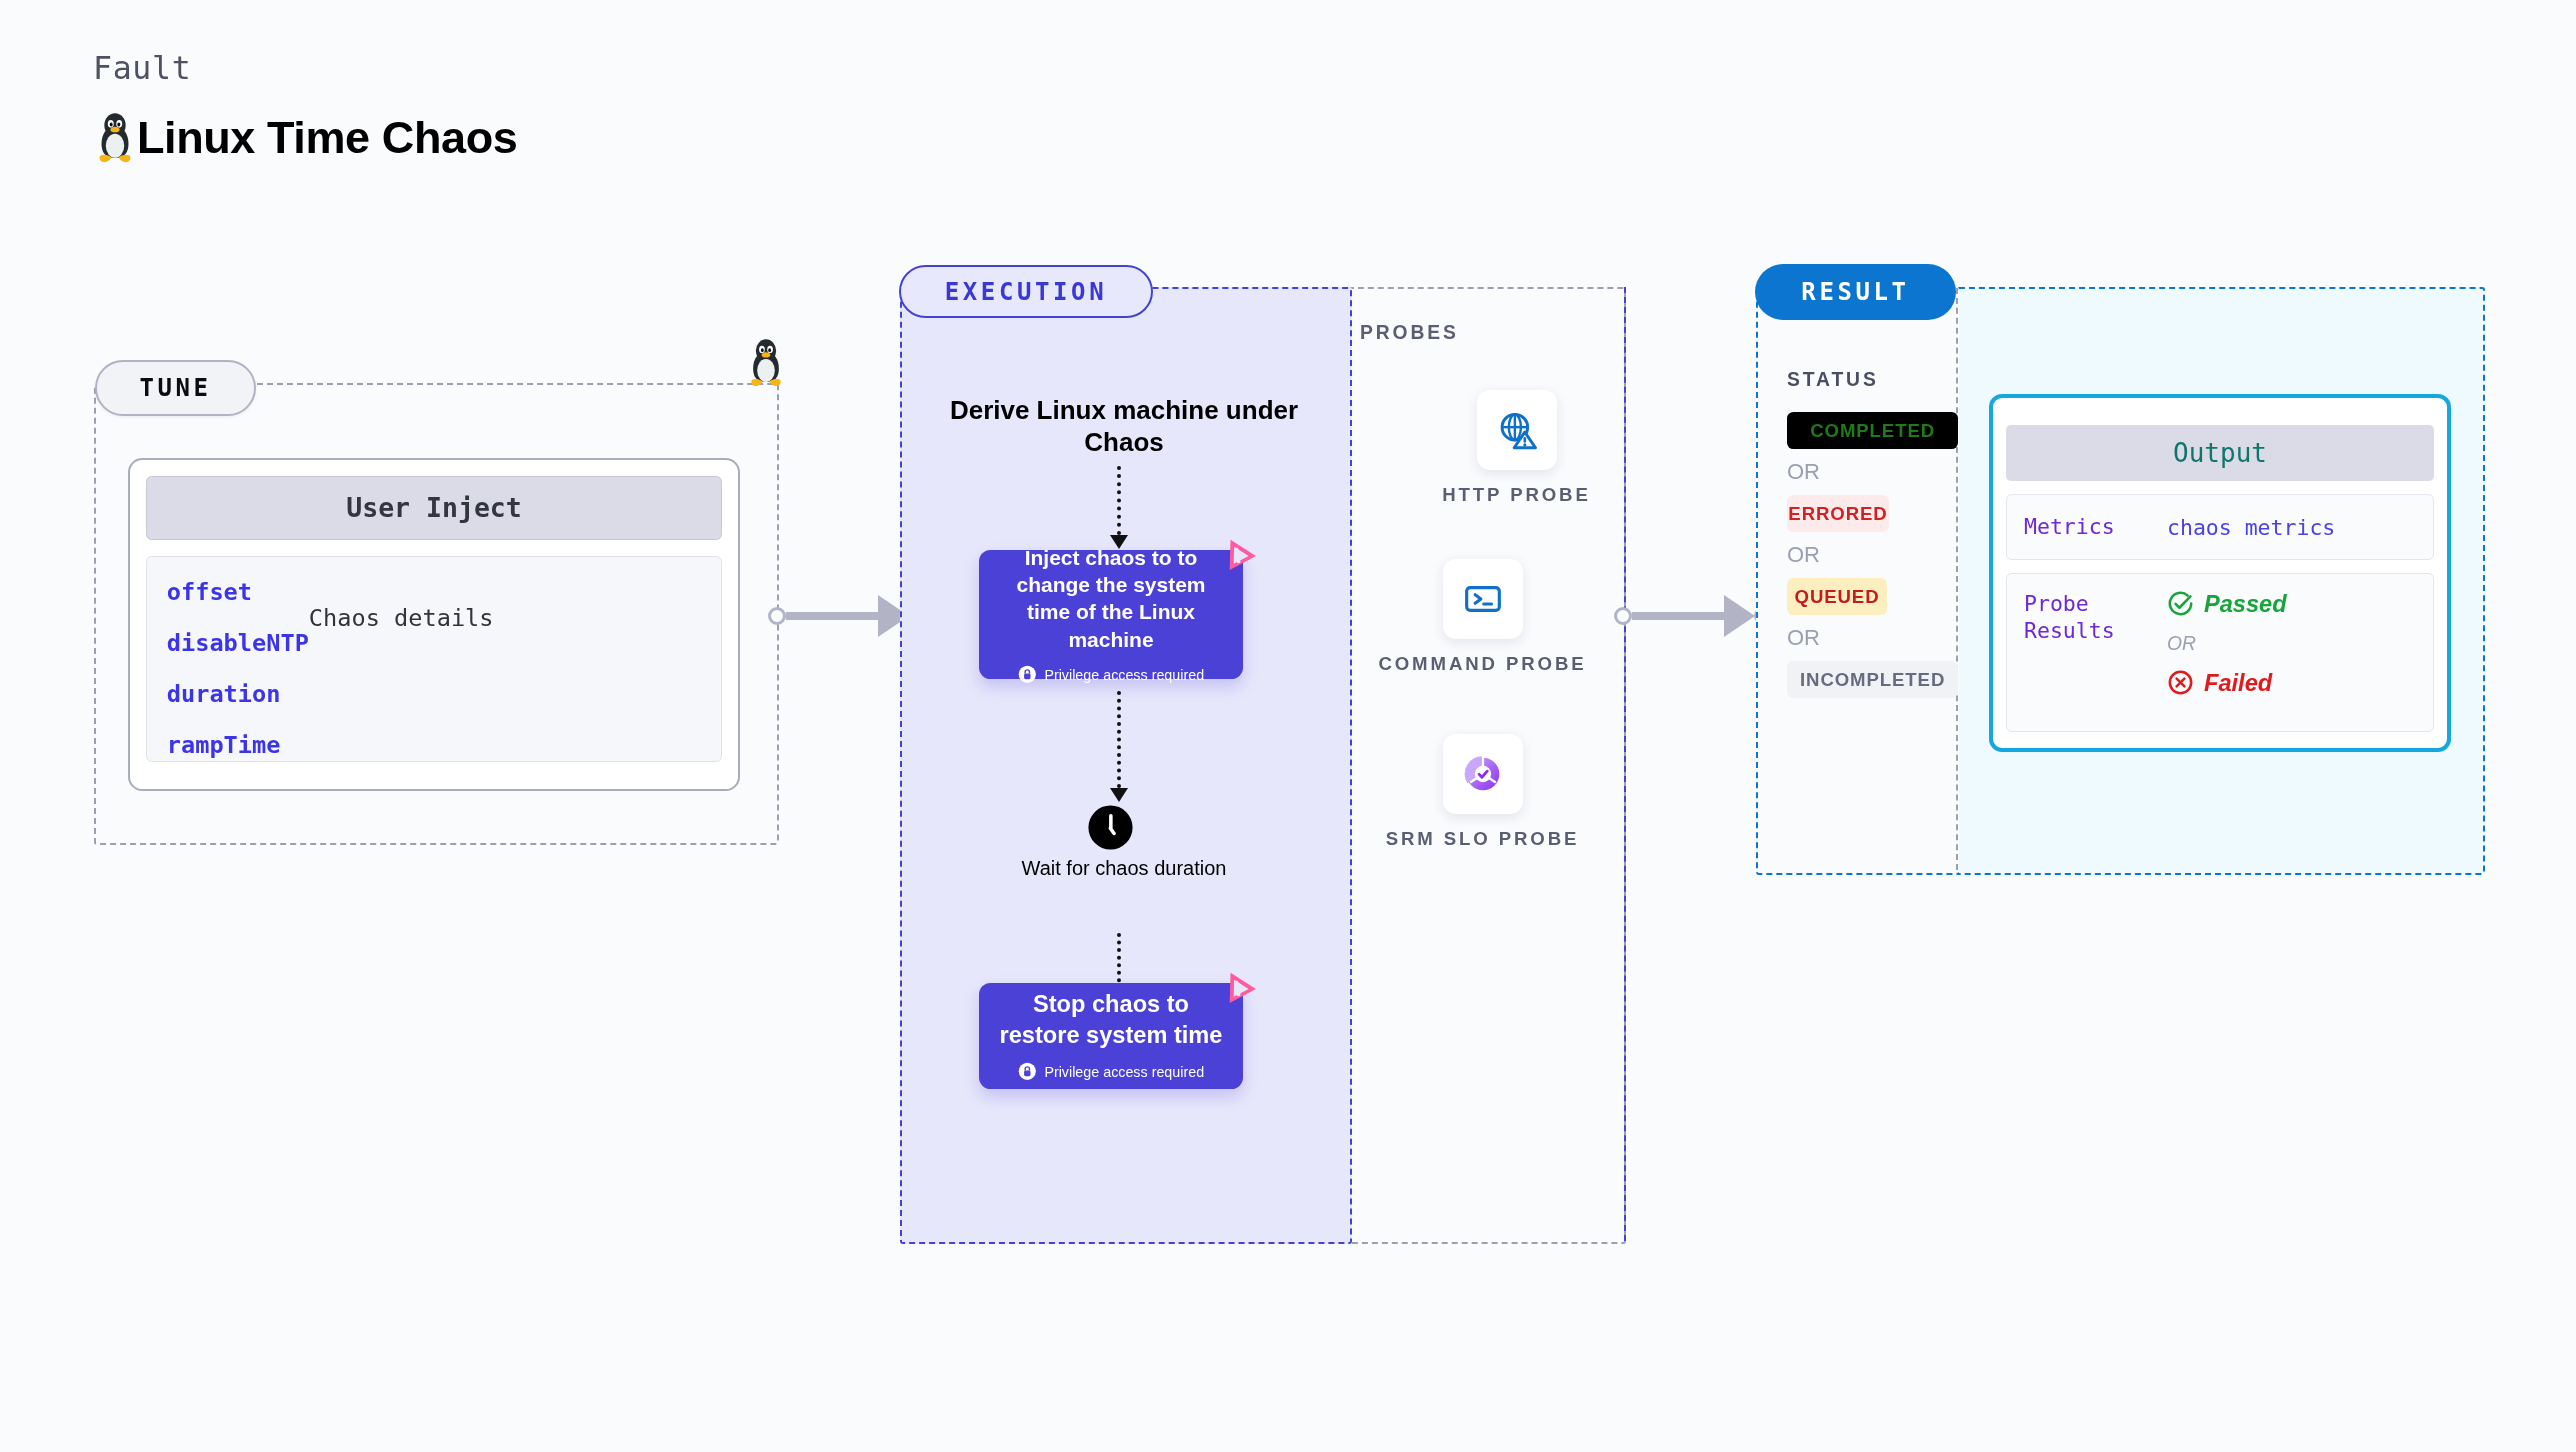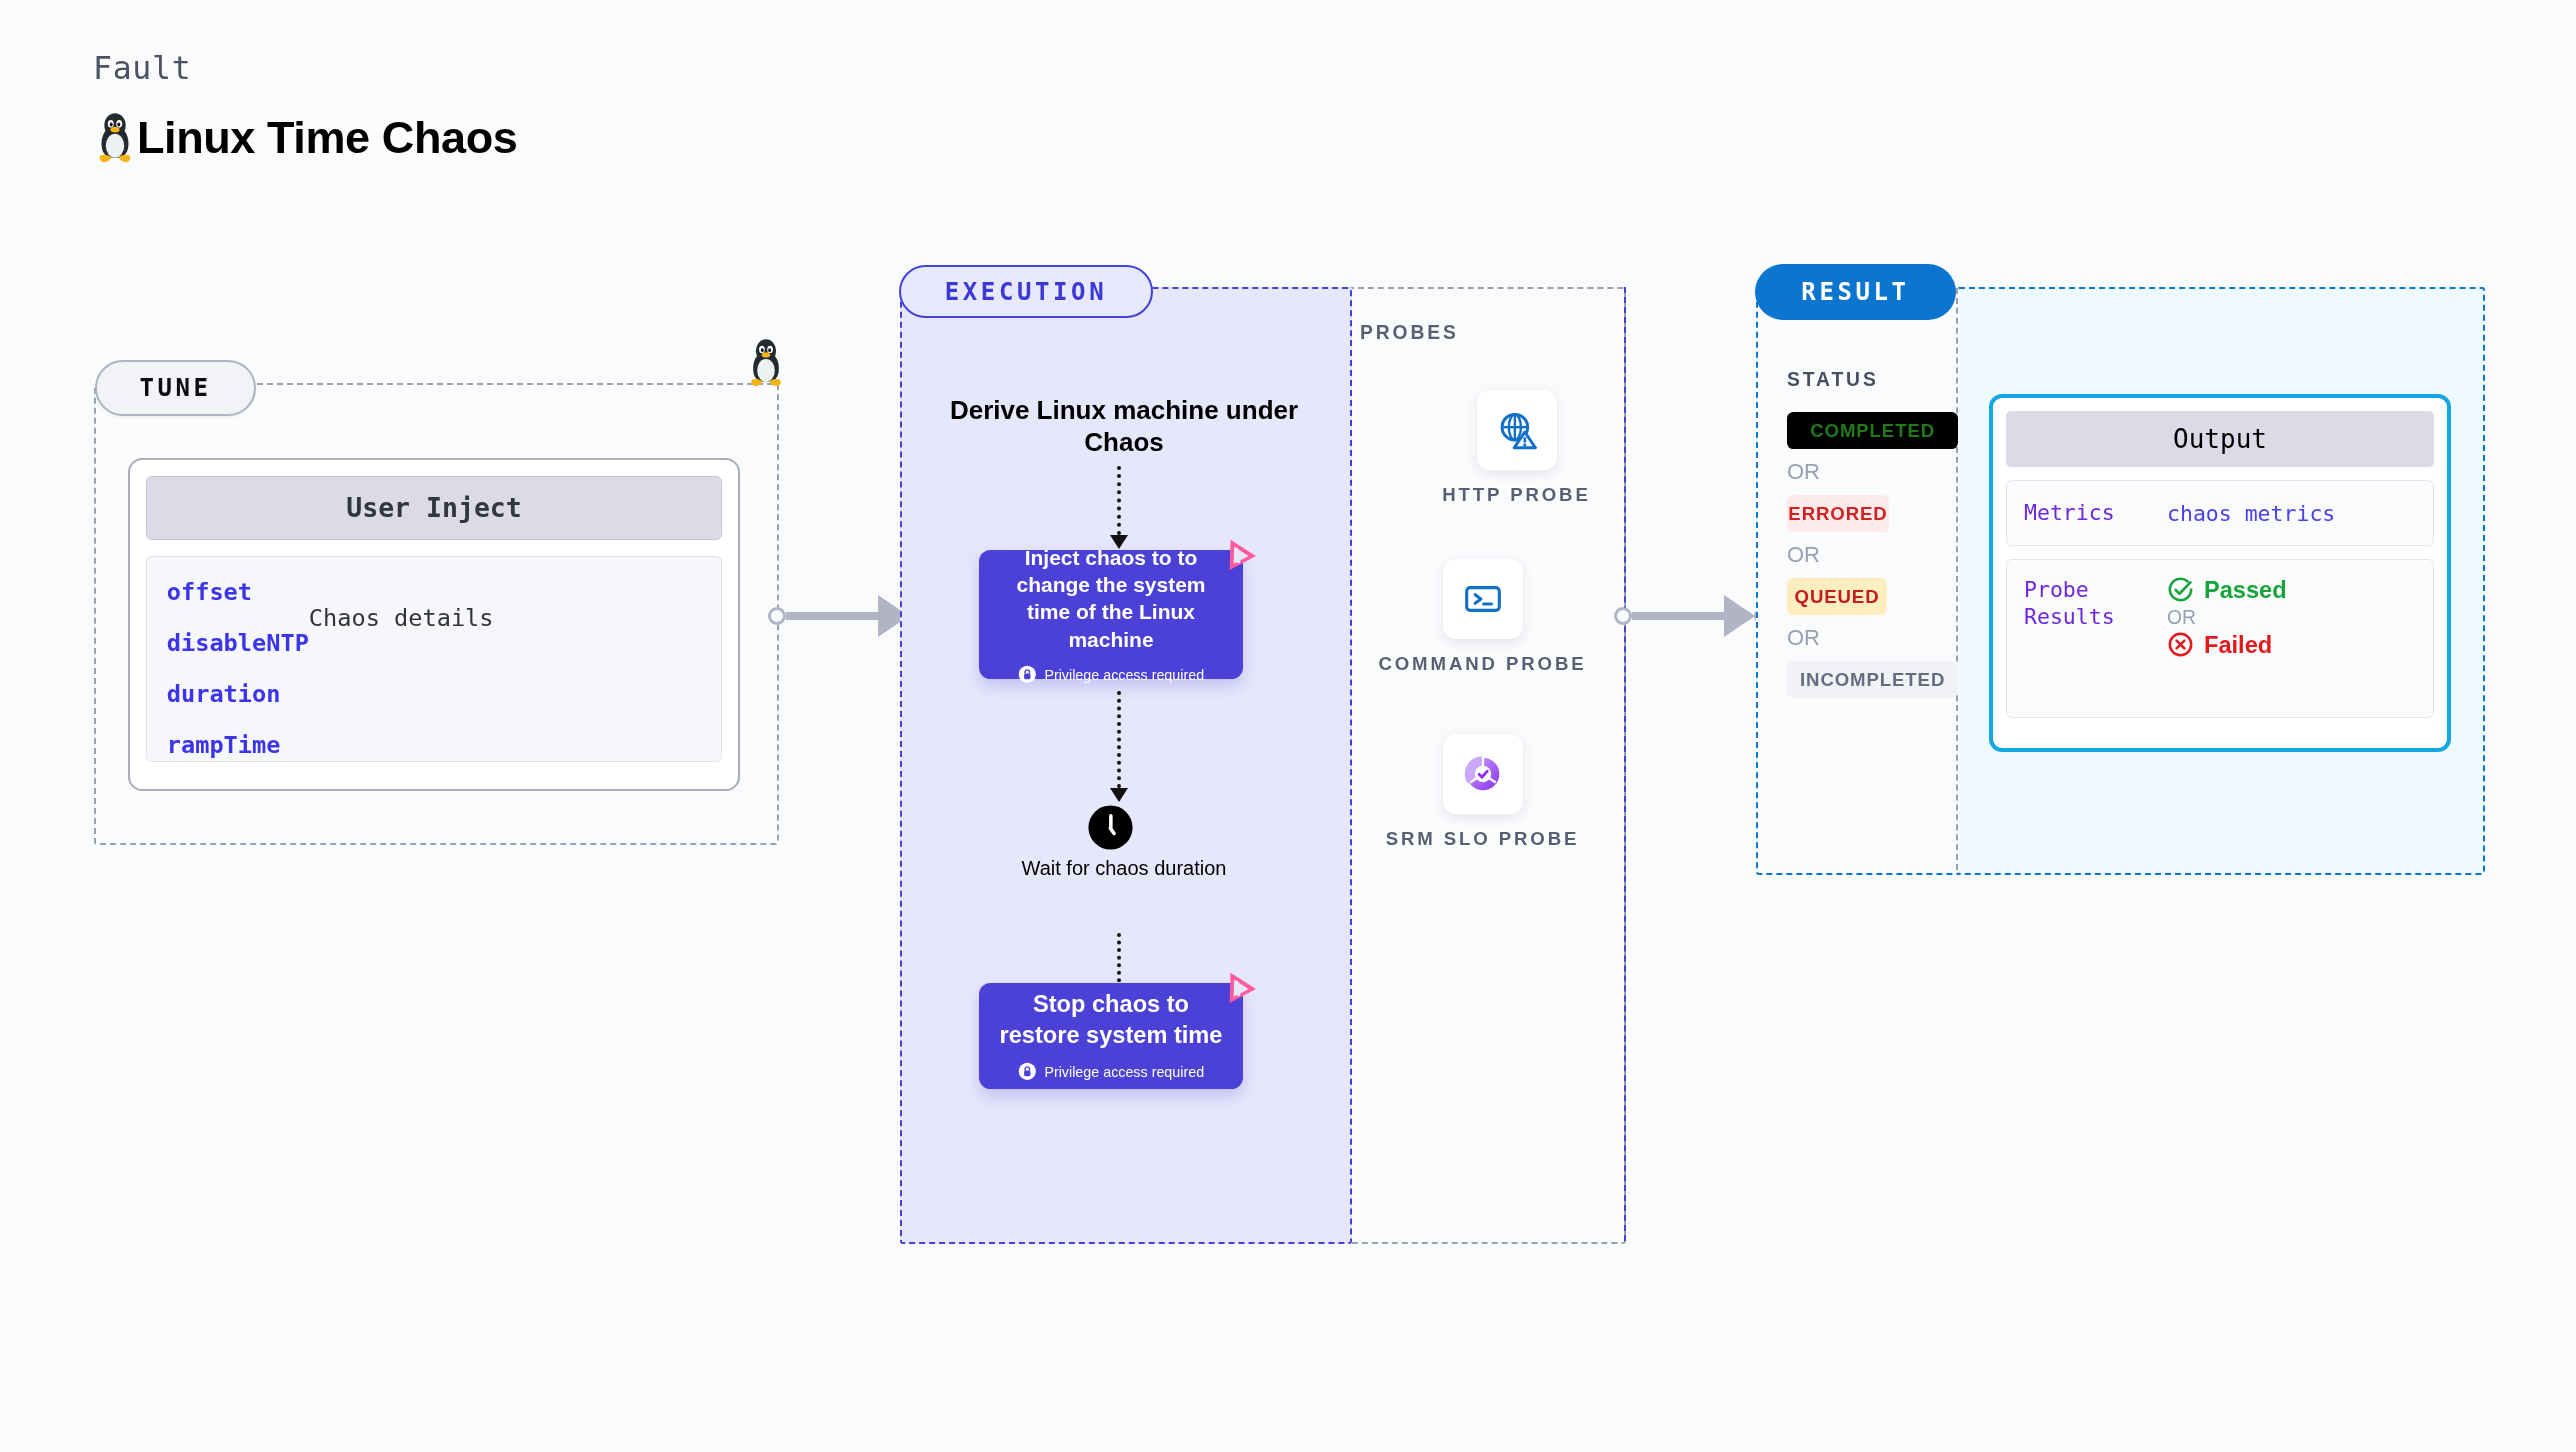--- a/index.html
+++ b/index.html
@@ -187,21 +187,21 @@
   
   #output-card{
     left:1989px;top:394px;width:462px;height:358px;
     background:#fff;border:4.3px solid #14a7e2;border-radius:13px;
     box-sizing:border-box;padding:13px;
   }
   #output-head{
     height:56px;background:#dadbe6;border-radius:5px;
     display:flex;align-items:center;justify-content:center;
     font-family:"DejaVu Sans Mono", monospace;
-    font-size:26px;color:#000000;
+    font-size:26px;color:#0f766e;margin-top:14px;
   }
   .out-row{
     margin-top:13px;background:#fafbfd;border:1.4px solid #e3e5ec;border-radius:5.7px;
     display:flex;padding:15.8px 0 15.8px 17px;box-sizing:border-box;
   }
   .out-key{
     font-family:"DejaVu Sans Mono", monospace;font-size:21.5px;color:#6d28d9;
     width:143px;line-height:1.28;
   }
   .out-val-mono{
@@ -425,21 +425,21 @@
 <div class="abs" id="output-card">
   <div id="output-head">Output</div>
 
   <div class="out-row" style="height:66px;align-items:center;">
     <div class="out-key">Metrics</div>
     <div class="out-val-mono">chaos metrics</div>
   </div>
 
   <div class="out-row" style="height:159px;">
     <div class="out-key">Probe Results</div>
-    <div style="display:flex;flex-direction:column;gap:2px;">
+    <div style="display:flex;flex-direction:column;gap:14px;font-style:italic;">
       <div class="res-line">
         <span>
           <svg width="27" height="27" viewBox="0 0 38 38">
             <path d="M34 19a15 15 0 1 1-5-11.2" fill="none" stroke="#17a43b" stroke-width="3.6" stroke-linecap="round"></path>
             <path d="M12 19.5 L17.5 25 L33 9" fill="none" stroke="#17a43b" stroke-width="3.6" stroke-linecap="round" stroke-linejoin="round"></path>
           </svg>
         </span>
         <span class="res-pass">Passed</span>
       </div>
       <div class="or-text" style="font-size:19.3px;">OR</div>

